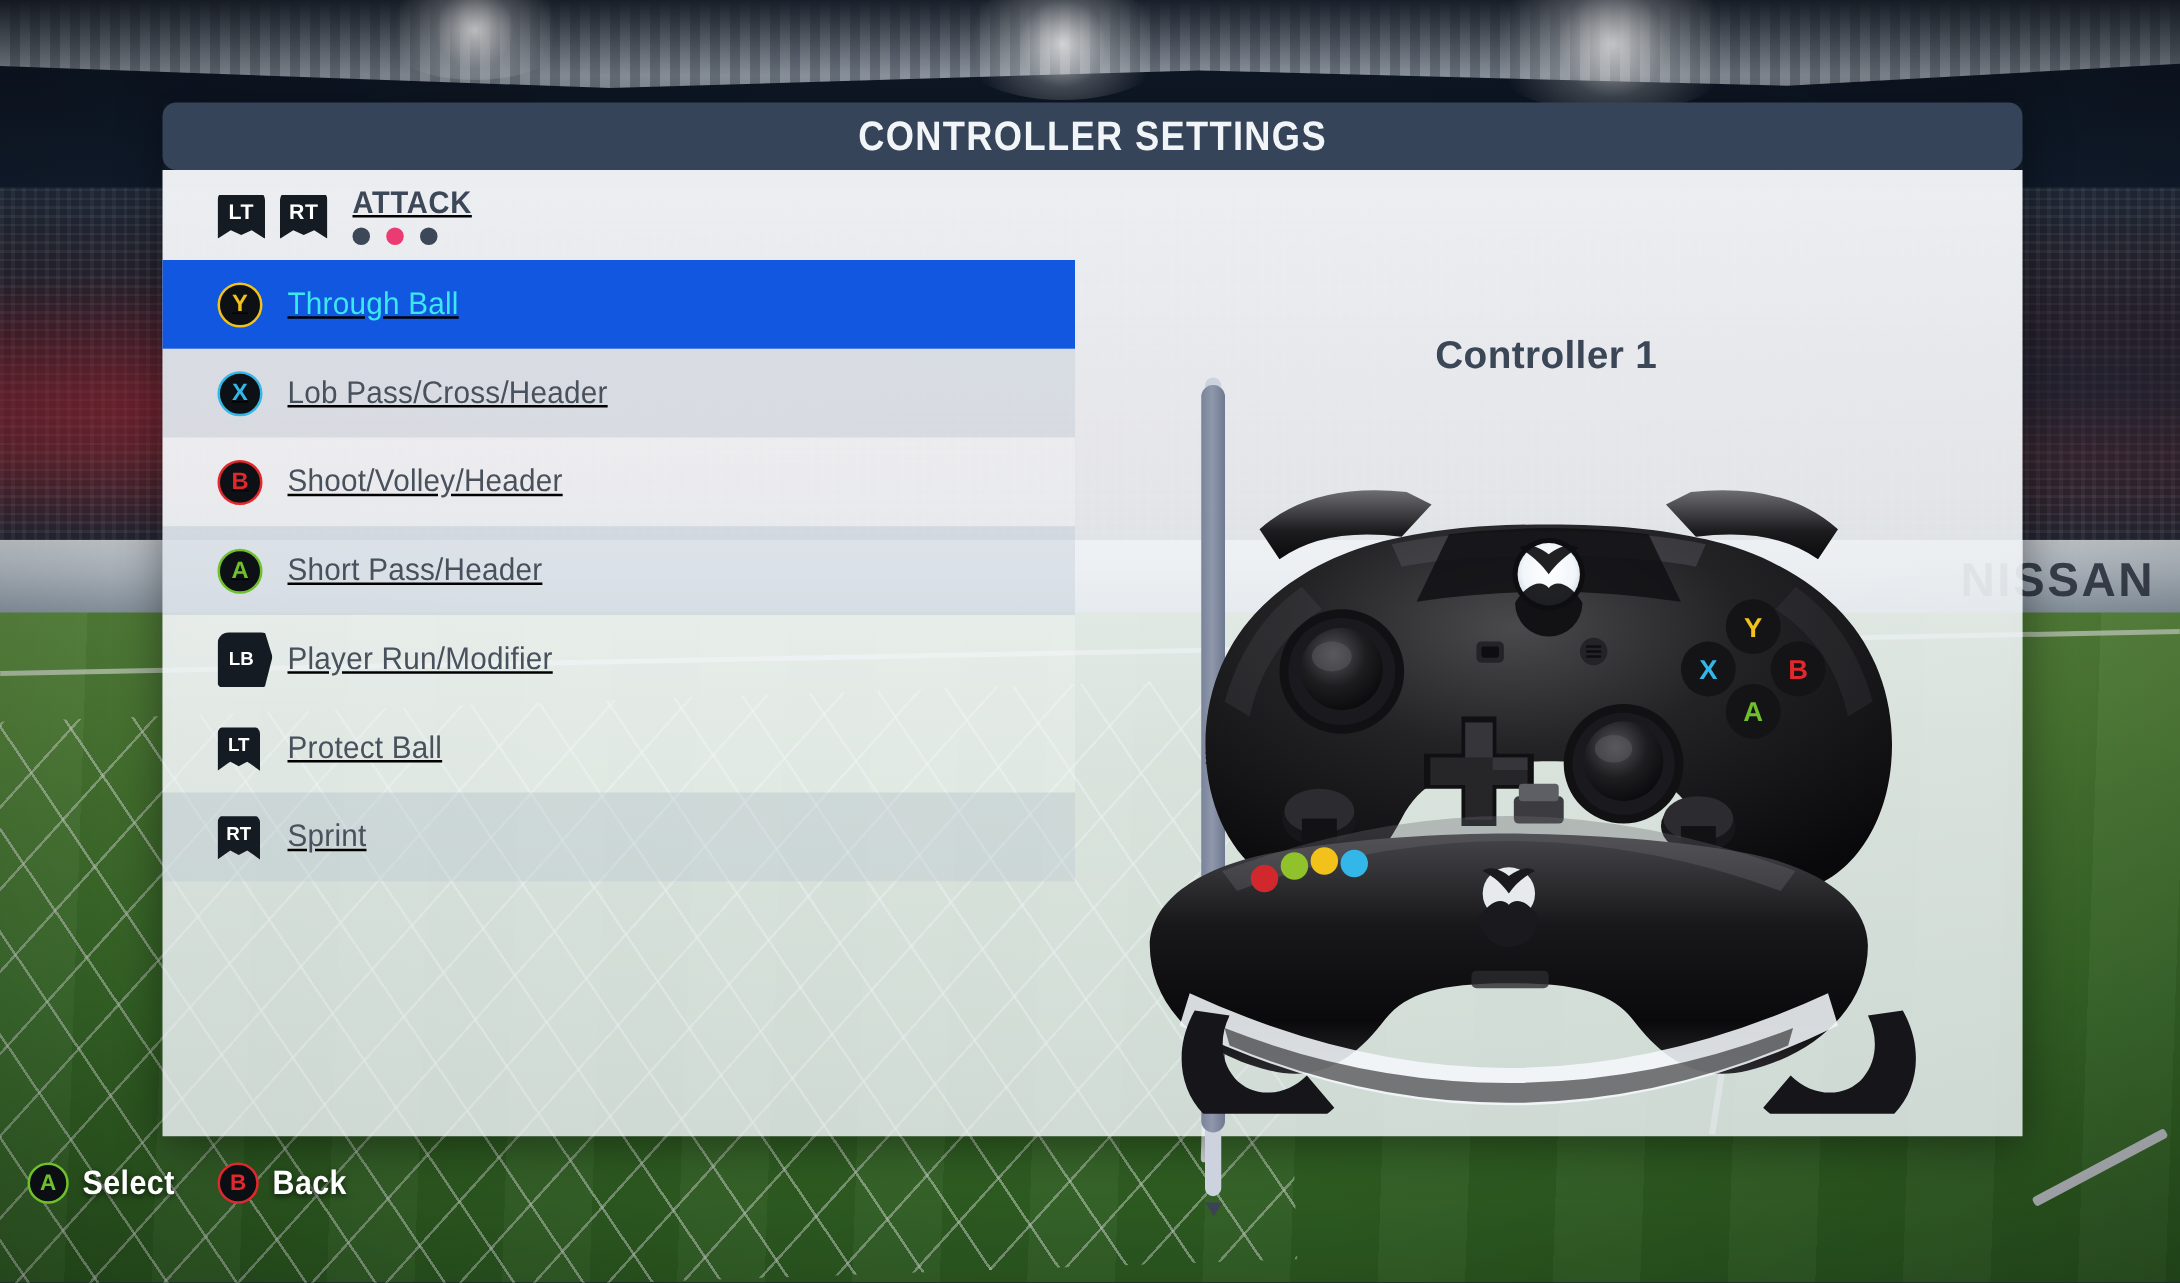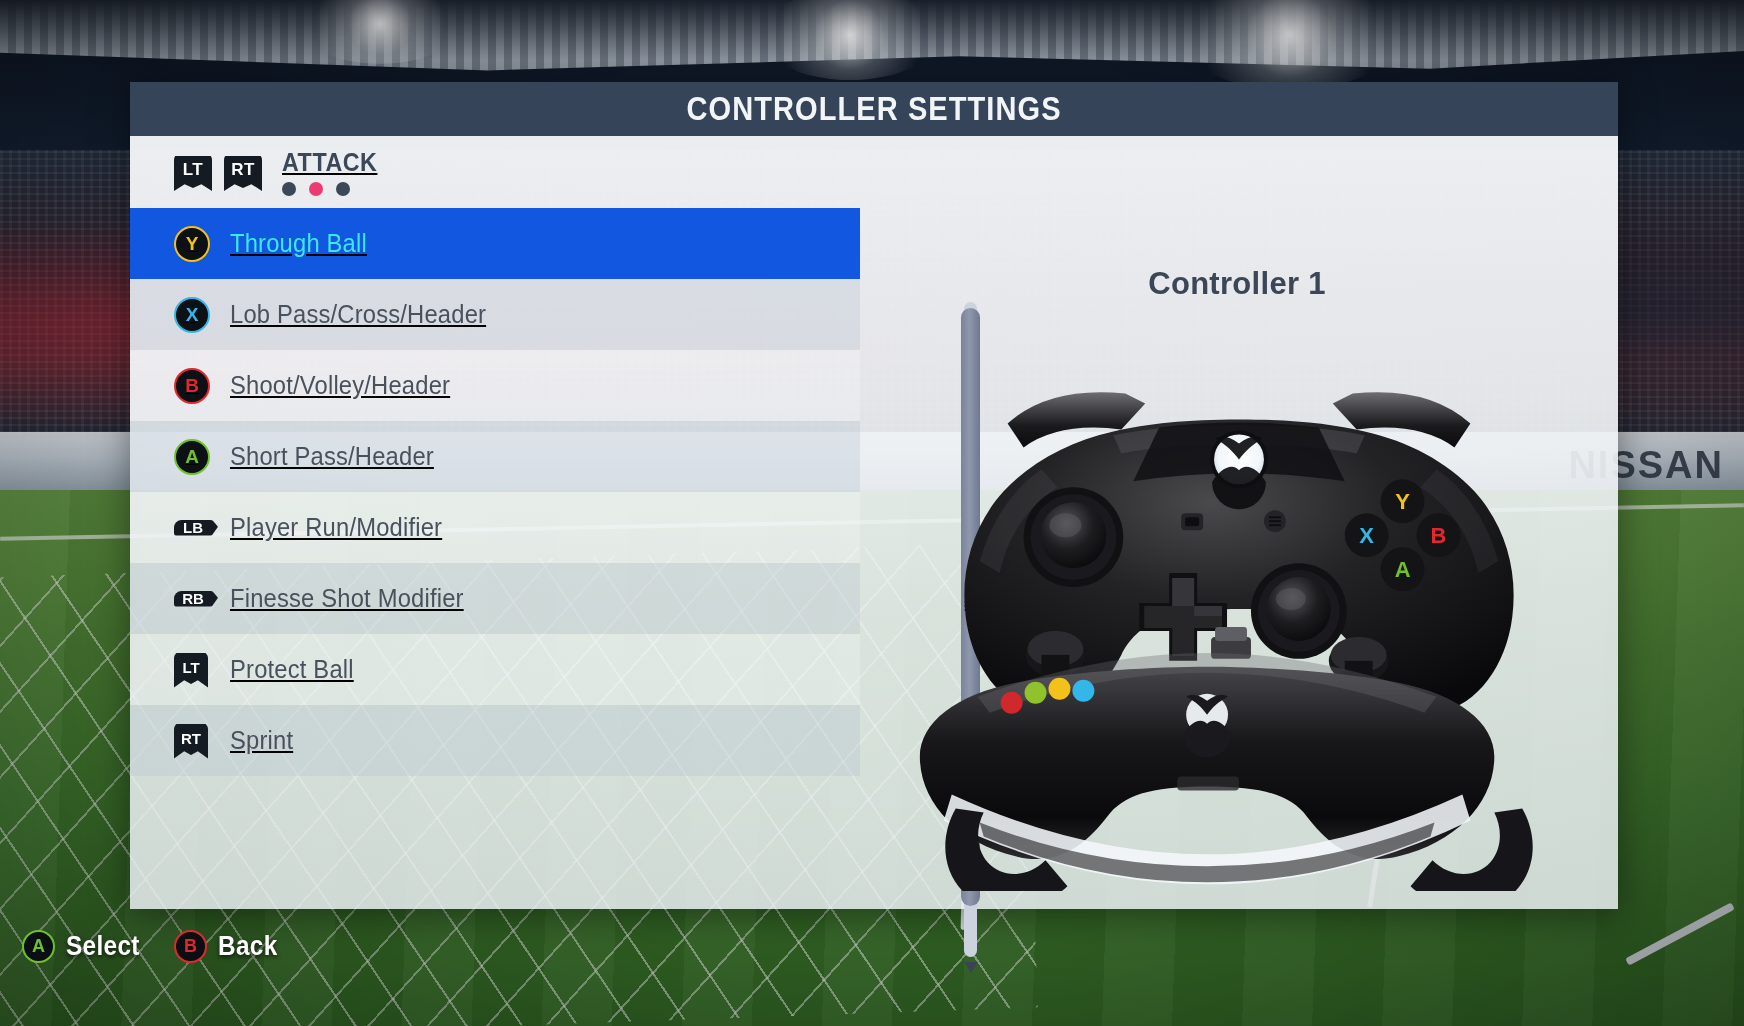--- a/index.html
+++ b/index.html
@@ -87,21 +87,21 @@
     background:radial-gradient(ellipse at 50% 45%, rgba(0,0,0,0) 35%, rgba(0,0,0,.35) 100%);
   }
 
   
   #panel {
     position:absolute; left:130px; top:82px; width:1488px; height:827px;
     box-shadow:0 6px 36px rgba(0,0,0,.45);
   }
   #titlebar {
     height:54px; background:#364459;
-    display:flex; align-items:center; justify-content:center;
+    display:flex; align-items:center; justify-content:center;border-radius:11px;
   }
   #titlebar .title {
     color:#f2f5f8; font-size:33px; font-weight:bold;
     letter-spacing:1.2px; transform:scaleX(.88); transform-origin:center;
     font-family:"Liberation Sans", sans-serif;
   }
   #panelbody {
     height:773px; position:relative;
     background:linear-gradient(180deg, rgba(244,246,248,.96) 0%, rgba(240,243,246,.93) 34%, rgba(236,240,243,.88) 60%, rgba(233,238,241,.86) 100%);
     display:flex;
@@ -183,21 +183,21 @@
     font-size:19px; font-weight:bold; background:#0d1014;
     font-family:"Liberation Sans", sans-serif;
   }
   .fbtn.y { border:2.5px solid #f2c21a; color:#f2c21a; }
   .fbtn.x { border:2.5px solid #33b7e8; color:#33b7e8; }
   .fbtn.b { border:2.5px solid #e0282d; color:#e0282d; }
   .fbtn.a { border:2.5px solid #6fc02b; color:#6fc02b; }
 
   
   .bump {
-    width:44px; height:16px; position:relative;
+    width:44px; height:44px; position:relative;
   }
   .bump .shape {
     position:absolute; inset:0; background:#151b22;
     border-radius:9px 9px 10px 4px;
     clip-path: polygon(0% 0%, 86% 0%, 100% 45%, 86% 100%, 0% 100%);
   }
   .bump .lbl {
     position:absolute; inset:0; display:flex; align-items:center; justify-content:center;
     color:#fff; font-size:15px; font-weight:bold; padding-right:6px;
     font-family:"Liberation Sans", sans-serif;
@@ -346,29 +346,20 @@
             <div class="blabel">Short Pass/Header</div>
           </div>
           <div class="brow even">
             <div class="bico">
               <div class="bump">
                 <div class="shape"></div>
                 <div class="lbl">LB</div>
               </div>
             </div>
             <div class="blabel">Player Run/Modifier</div>
-          </div>
-          <div class="brow odd">
-            <div class="bico">
-              <div class="bump">
-                <div class="shape"></div>
-                <div class="lbl">RB</div>
-              </div>
-            </div>
-            <div class="blabel">Finesse Shot Modifier</div>
           </div>
           <div class="brow even">
             <div class="bico">
               <div class="trg">
                 <div class="shape"></div>
                 <div class="lbl">LT</div>
               </div>
             </div>
             <div class="blabel">Protect Ball</div>
           </div>

